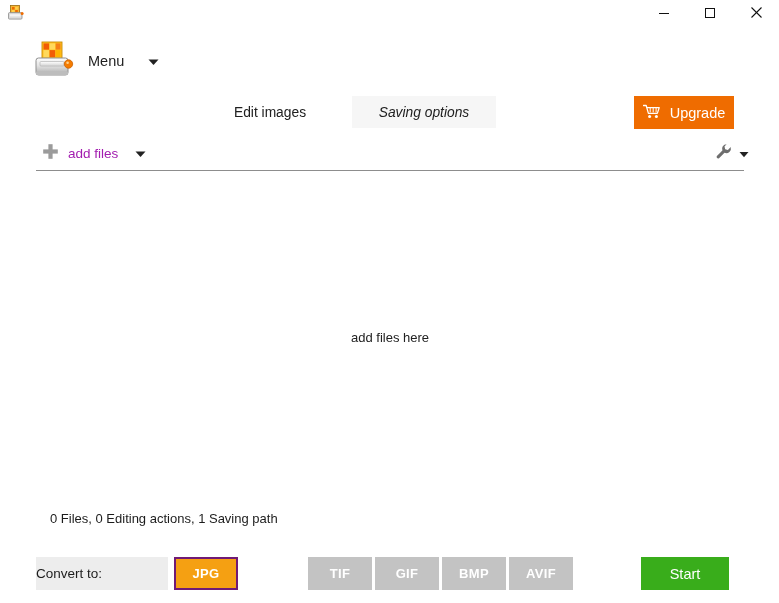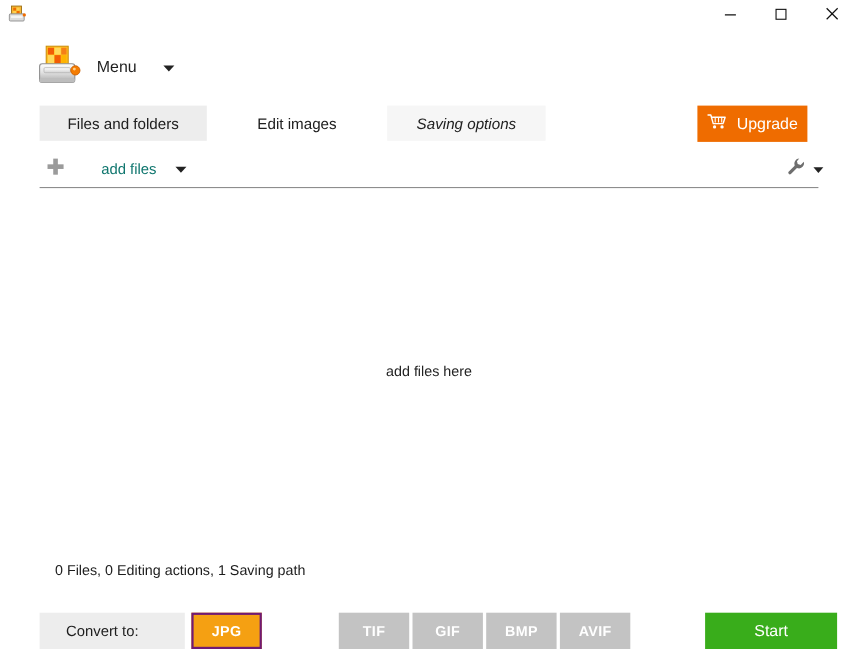--- a/index.html
+++ b/index.html
@@ -140,22 +140,21 @@
     display: flex;
     align-items: center;
     gap: 9px;
     background: transparent;
     border: none;
     padding: 0;
     cursor: default;
   }
   #add-files-label {
     font-size: 13.5px;
-    color: #0f766e;
-    margin-left: 24px;
+    color: #a21caf;
   }
   #add-files-caret { margin-left: 8px; }
 
   #tools-button {
     position: absolute;
     right: 30px; top: 3px;
     height: 24px;
     display: flex;
     align-items: center;
     gap: 7px;
@@ -202,21 +201,21 @@
     left: 0; top: 552px;
     width: 779px; height: 51px;
   }
   #convert-to-panel {
     position: absolute;
     left: 36px; top: 5px;
     width: 132px; height: 33px;
     background: #ededed;
     display: flex;
     align-items: center;
-    padding-left: 24px;
+    padding-left: 0;
     box-sizing: border-box;
   }
   #convert-to-label {
     font-size: 13.5px;
     color: #1d1d1d;
   }
   .fmt {
     position: absolute;
     top: 5px;
     width: 64px; height: 33px;
@@ -240,21 +239,21 @@
   #fmt-0 { left: 174px; }
   #fmt-1 { left: 241px; }
   #fmt-2 { left: 308px; }
   #fmt-3 { left: 375px; }
   #fmt-4 { left: 442px; }
   #fmt-5 { left: 509px; }
 
   #start-button {
     position: absolute;
     left: 641px; top: 5px;
-    width: 120px; height: 33px;
+    width: 88px; height: 33px;
     background: #39ad1b;
     color: #ffffff;
     display: flex;
     align-items: center;
     justify-content: center;
     font-size: 14.5px;
     border: none;
     cursor: default;
     font-family: "Liberation Sans", sans-serif;
   }
@@ -341,21 +340,20 @@
     <span id="menu-label">Menu</span>
     <span>
       <svg width="11" height="8" viewBox="0 0 11 8">
         <polygon points="0.5,1.5 10.5,1.5 5.5,7" fill="#222222"></polygon>
       </svg>
     </span>
   </button>
 </div>
 
 <div id="tabbar">
-  <button class="tab sel" id="tab-files">Files and folders</button>
   <button class="tab plain" id="tab-edit">Edit images</button>
   <button class="tab soft" id="tab-saving">Saving options</button>
 </div>
 
 <button id="upgrade-button">
   <span>
     <svg width="18" height="15" viewBox="0 0 18 15">
       <path d="M0.5 1.5 H3.2 L5.4 9.4 H14.2" fill="none" stroke="#ffffff" stroke-width="1.3" stroke-linecap="round" stroke-linejoin="round"></path>
       <path d="M4.3 3.6 H16.2 L14.6 8.6" fill="none" stroke="#ffffff" stroke-width="1.3" stroke-linecap="round" stroke-linejoin="round"></path>
       <line x1="7.2" y1="3.8" x2="7.2" y2="8.4" stroke="#ffffff" stroke-width="1"></line>

